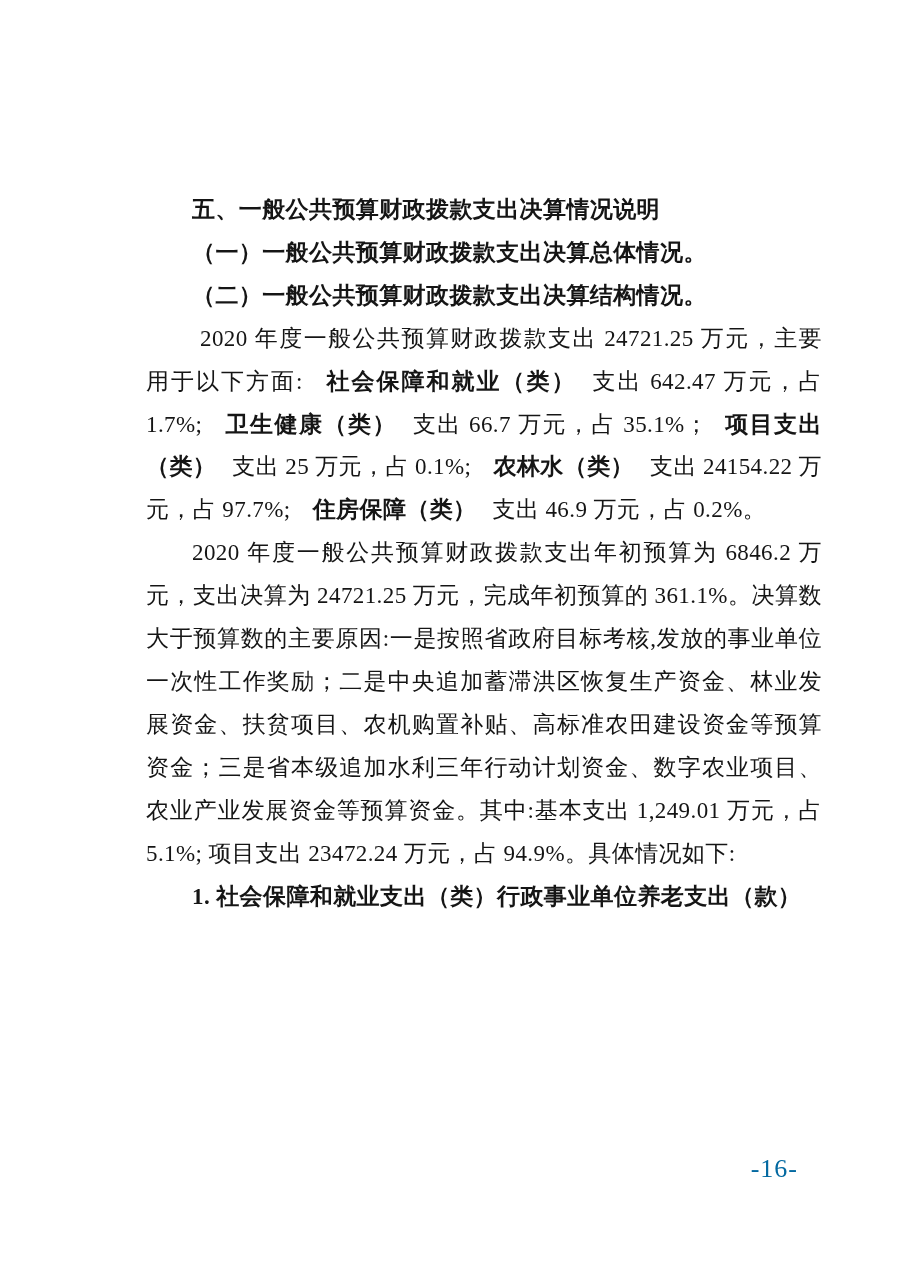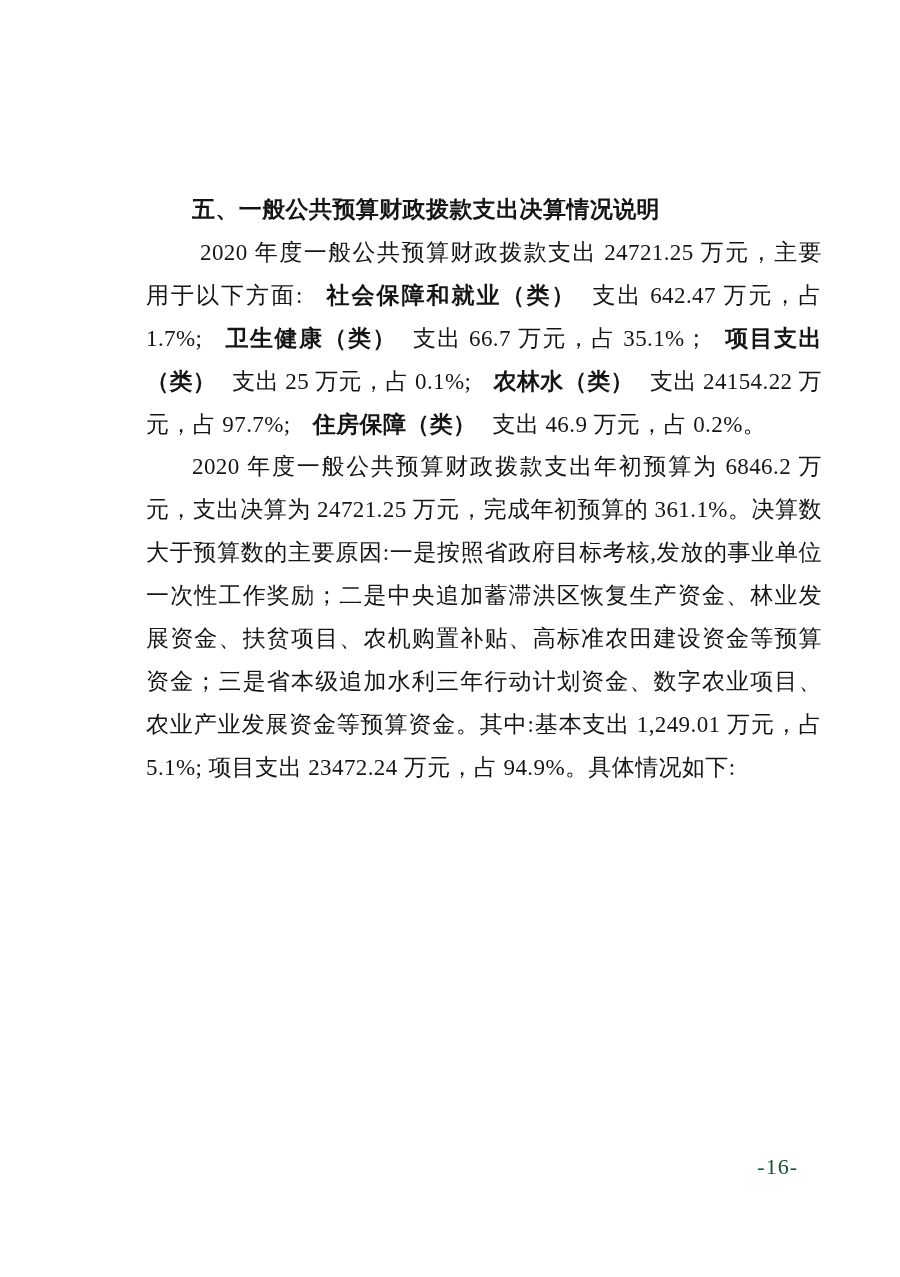--- a/index.html
+++ b/index.html
@@ -33,39 +33,42 @@
   .h {
     font-weight: 700;
   }
   .b {
     font-weight: 700;
   }
   .page-number {
     position: absolute;
     top: 1122px;
     right: 118px;
-    font-size: 22px;
+    font-size: 26px;
     letter-spacing: 1px;
-    color: #14532d;
+    color: #0369a1;
     font-family: "Liberation Serif", "DejaVu Serif", serif;
   }
 </style>
 </head>
 <body>
 
 <div class="page">
   <div class="content">
 
     <p class="h">五、一般公共预算财政拨款支出决算情况说明</p>
 
+    <p class="h">（一）一般公共预算财政拨款支出决算总体情况。</p>
 
 
+    <p class="h">（二）一般公共预算财政拨款支出决算结构情况。</p>
 
     <p><span>2020 年度一般公共预算财政拨款支出 24721.25 万元，主要用于以下方面: </span><span class="b">社会保障和就业（类）</span><span>支出 642.47 万元，占 1.7%; </span><span class="b">卫生健康（类）</span><span>支出 66.7 万元，占 35.1%；</span><span class="b">项目支出（类）</span><span>支出 25 万元，占 0.1%; </span><span class="b">农林水（类）</span><span>支出 24154.22 万元，占 97.7%; </span><span class="b">住房保障（类）</span><span>支出 46.9 万元，占 0.2%。</span></p>
 
 
     <p>2020 年度一般公共预算财政拨款支出年初预算为 6846.2 万元，支出决算为 24721.25 万元，完成年初预算的 361.1%。决算数大于预算数的主要原因:一是按照省政府目标考核,发放的事业单位一次性工作奖励；二是中央追加蓄滞洪区恢复生产资金、林业发展资金、扶贫项目、农机购置补贴、高标准农田建设资金等预算资金；三是省本级追加水利三年行动计划资金、数字农业项目、农业产业发展资金等预算资金。其中:基本支出 1,249.01 万元，占 5.1%; 项目支出 23472.24 万元，占 94.9%。具体情况如下:</p>
 
+    <p class="h">1. 社会保障和就业支出（类）行政事业单位养老支出（款）</p>
 
   </div>
 
   <div class="page-number">-16-</div>
 </div>
 
 </body></html>

